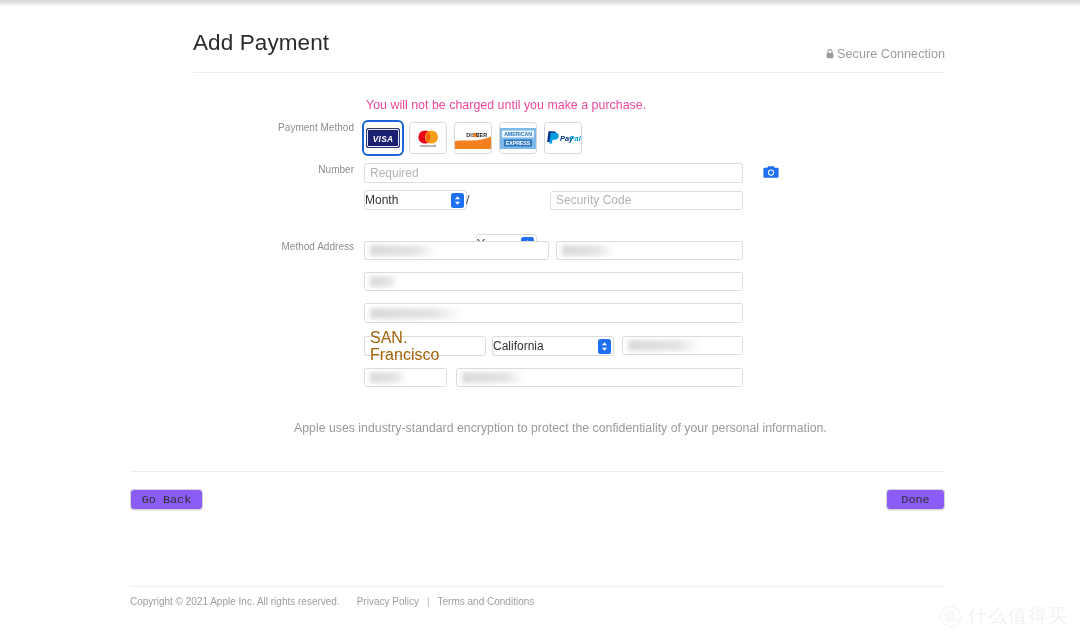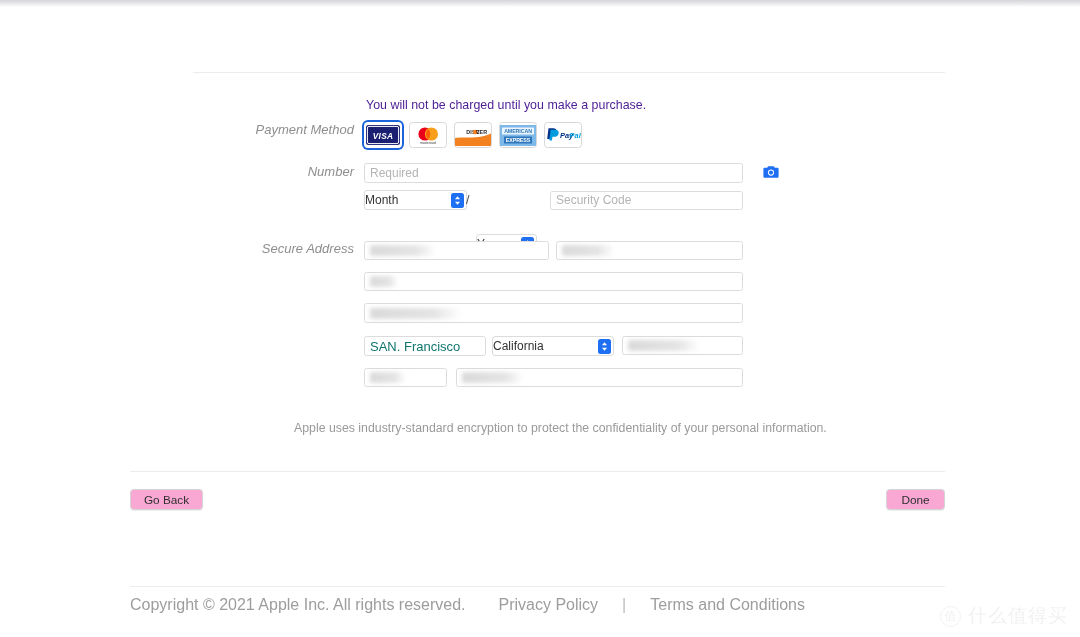--- a/index.html
+++ b/index.html
@@ -48,45 +48,44 @@
   }
   .header-rule {
     position: absolute; left: 193px; top: 72px;
     width: 752px; height: 1px;
     background: #ececec;
   }
 
   
   .notice {
     position: absolute; left: 366px; top: 98px;
-    font-size: 12.4px; color: #4c1d95;
+    font-size: 12.4px; color: #ec4899;
     letter-spacing: .02px;
   }
 
   .label {
     position: absolute;
     text-align: right;
-    font-size: 13px;
+    font-size: 10px;
     color: #8e8e8e;
     letter-spacing: .02px;
     width: 180px;
     left: 174px;
-    font-style: italic;
   }
   .lbl-payment { top: 122px; }
   .lbl-number  { top: 164px; }
   .lbl-billing { top: 241px; }
 
   
   .brands {
     position: absolute; left: 364px; top: 122px;
     display: flex; gap: 7px; align-items: center;
   }
   .brand {
-    width: 38px; height: 26px;
+    width: 38px; height: 32px;
     border-radius: 3.5px;
     background: #ffffff;
     border: 1px solid #d8d8d8;
     display: flex; align-items: center; justify-content: center;
     overflow: hidden;
     position: relative;
   }
   .brand.selected {
     border: none;
     box-shadow: 0 0 0 2px #1a63d8;
@@ -103,21 +102,21 @@
     border-radius: 2.5px;
     background: #ffffff;
     font-size: 12px;
     color: #3a3a3a;
     padding: 0 5px;
     line-height: 17px;
     font-family: "Liberation Sans", sans-serif;
     display: flex; align-items: center;
   }
   .field .ph { color: #b4b4b4; }
-  .field .val { color: #0f766e; font-size: 13px; }
+  .field .val { color: #a16207; font-size: 16px; }
 
   
   .masked {
     display: block;
     height: 11px;
     border-radius: 2px;
     background: linear-gradient(90deg, rgba(205,205,205,.75), rgba(212,212,212,.62) 70%, rgba(226,226,226,0));
     filter: blur(2.2px);
   }
 
@@ -179,40 +178,40 @@
   
   .actions-rule {
     position: absolute; left: 130px; top: 471px;
     width: 815px; height: 1px; background: #ededed;
   }
   .btn {
     position: absolute;
     height: 21px;
     border: 1px solid #d5d5d5;
     border-radius: 4px;
-    background: #f9a8d4;
+    background: #8b5cf6;
     font-size: 11.8px;
     color: #2e2e2e;
-    font-family: Liberation Sans, sans-serif;
+    font-family: Liberation Mono, monospace;
     display: flex; align-items: center; justify-content: center;
     cursor: pointer;
     box-shadow: 0 .5px .8px rgba(0,0,0,.07);
   }
   .btn-back { left: 130px; top: 489px; width: 73px; }
   .btn-done { left: 886px; top: 489px; width: 59px; }
 
   
   .footer-rule {
     position: absolute; left: 130px; top: 586px;
     width: 815px; height: 1px; background: #ededed;
   }
   .footer {
     position: absolute; left: 130px; top: 596px;
-    font-size: 16px; color: #9d9d9d;
-    display: flex; align-items: center; gap: 16px;
+    font-size: 10px; color: #9d9d9d;
+    display: flex; align-items: center; gap: 0;
     white-space: nowrap;
   }
   .footer .copy { margin-right: 17px; }
   .footer .lnk { color: #9d9d9d; text-decoration: none; cursor: pointer; }
   .footer .sep { margin: 0 8px; color: #bcbcbc; }
 
   
   .watermark {
     position: absolute; right: 12px; bottom: 8px;
     display: flex; align-items: center; gap: 7px;
@@ -235,20 +234,31 @@
     font-family: "DejaVu Sans", sans-serif;
   }
 </style>
 </head>
 <body>
 
 <div id="page">
 
   <div class="chrome-edge"></div>
 
+  <div class="header">
+    <div class="page-title">Add Payment</div>
+    <div class="secure">
+      <span class="lock-ico">
+        <svg width="8" height="10" viewBox="0 0 8 10">
+          <path d="M2 4V2.6A2 2 0 0 1 6 2.6V4" fill="none" stroke="#9b9b9b" stroke-width="1.1"></path>
+          <rect x="0.6" y="4" width="6.8" height="5.2" rx="1" fill="#9b9b9b"></rect>
+        </svg>
+      </span><span>Secure Connection</span>
+    </div>
+  </div>
   <div class="header-rule"></div>
 
   <div class="notice">You will not be charged until you make a purchase.</div>
 
   <div class="label lbl-payment">Payment Method</div>
   <div class="brands">
 
     <div class="brand selected">
       <svg width="34" height="20" viewBox="0 0 34 20">
         <rect x="0" y="0" width="34" height="20" rx="2.5" fill="#1a1f71"></rect>
@@ -324,21 +334,21 @@
       <svg width="9" height="11" viewBox="0 0 9 11">
         <path d="M4.5 1.2 L7 4.2 L2 4.2 Z" fill="#ffffff"></path>
         <path d="M4.5 9.8 L2 6.8 L7 6.8 Z" fill="#ffffff"></path>
       </svg>
     </span>
   </div>
   <div class="field sec-field">
     <span class="ph">Security Code</span>
   </div>
 
-  <div class="label lbl-billing">Secure Address</div>
+  <div class="label lbl-billing">Method Address</div>
 
   <div class="field b1a">
     <span class="masked" style="width:66px"></span>
   </div>
   <div class="field b1b">
     <span class="masked" style="width:52px"></span>
   </div>
 
   <div class="field b2">
     <span class="masked" style="width:28px"></span>

